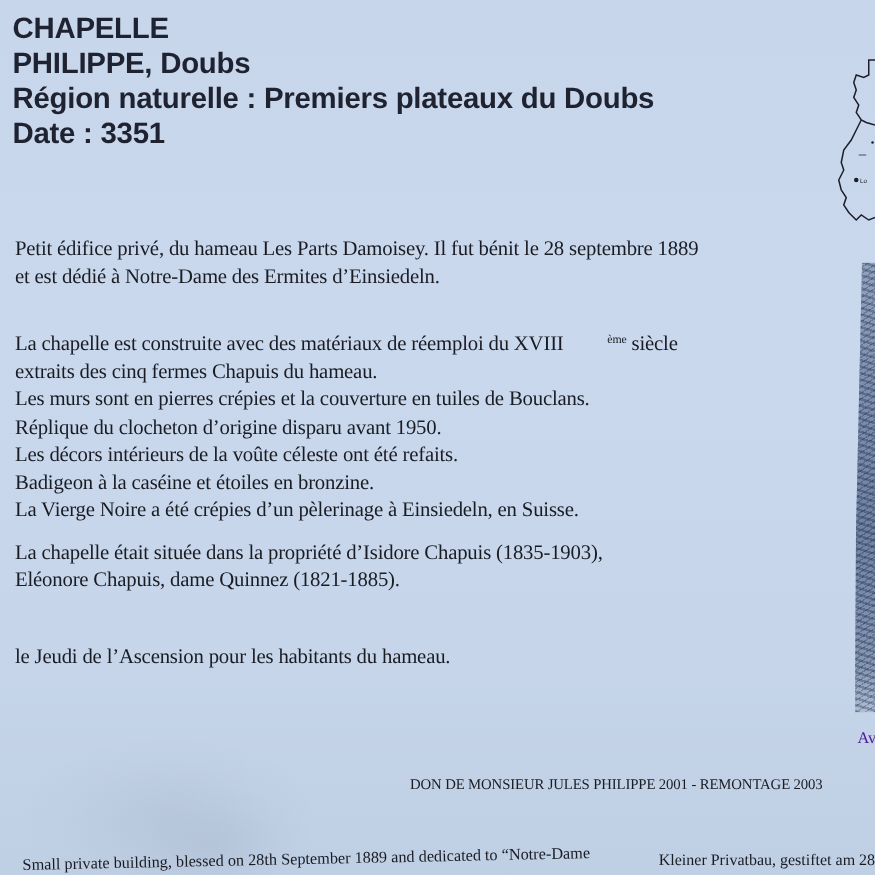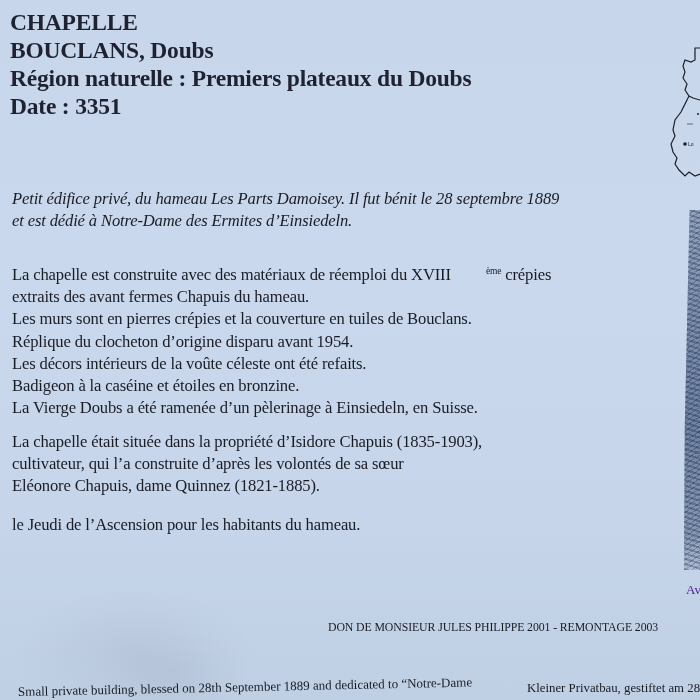--- a/index.html
+++ b/index.html
@@ -24,38 +24,38 @@
       position: absolute;
       left: 10px;
       top: 8px;
       font-family: "Liberation Sans", sans-serif;
       font-weight: bold;
       font-size: 23.5px;
       line-height: 28px;
       color: #1f2230;
       letter-spacing: -0.2px;
     }
-    .header div { white-space: nowrap; font-family: Liberation Serif, serif; }
+    .header div { white-space: nowrap; }
     .body-text {
       position: absolute;
       left: 12px;
       font-family: "Liberation Serif", serif;
       font-size: 16.6px;
       line-height: 22.2px;
       color: #1a1c24;
       white-space: nowrap;
       letter-spacing: -0.15px;
     }
     .body-text sup {
       font-size: 9.5px;
       vertical-align: 6px;
       line-height: 0;
       padding-left: 35px;
     }
-    #para1 { top: 188px; font-style: italic; }
+    #para1 { top: 188px; }
     #para2 { top: 264px; }
     #para3 { top: 431px; }
     #para4 { top: 514px; }
     .credit {
       position: absolute;
       left: 328px;
       top: 620px;
       font-family: "Liberation Serif", serif;
       font-size: 11.8px;
       color: #1a1c24;
@@ -113,52 +113,51 @@
     }
   </style>
 </head>
 <body>
 
 <div class="stain" style="left:20px;top:590px;width:230px;height:130px;"></div>
 <div class="stain" style="left:90px;top:630px;width:160px;height:90px;"></div>
 
 <div class="header">
   <div>CHAPELLE</div>
-  <div>BOUCLANS, Doubs</div>
+  <div>PHILIPPE, Doubs</div>
   <div>Région naturelle : Premiers plateaux du Doubs</div>
   <div>Date : 3351</div>
 </div>
 
 <svg class="map" viewBox="0 0 45 140">
   <path d="M45 8 L40 8 L40 20 L36 22 L30 20 L28 26 L30 32 L28 38 L32 44 L30 50 L34 56 L38 58 L45 60
            M34 56 L30 64 L26 72 L20 80 L18 90 L20 96 L16 104 L18 112 L22 118 L20 124 L24 130 L30 136 L34 132 L40 136 L45 134" fill="none" stroke="#1c1f2a" stroke-width="1.2"></path>
   <circle cx="30" cy="104" r="1.8" fill="#1c1f2a"></circle>
   <text x="33" y="106" font-size="5" fill="#1c1f2a" font-family="Liberation Sans, sans-serif">Lo</text>
   <line x1="32" y1="84" x2="38" y2="84" stroke="#1c1f2a" stroke-width="0.6"></line>
   <circle cx="43" cy="74" r="1" fill="#1c1f2a"></circle>
 </svg>
 
 <div class="body-text" id="para1">
   <div>Petit édifice privé, du hameau Les Parts Damoisey. Il fut bénit le 28 septembre 1889</div>
   <div>et est dédié à Notre-Dame des Ermites d’Einsiedeln.</div>
 </div>
 
 <div class="body-text" id="para2">
-  <div><span>La chapelle est construite avec des matériaux de réemploi du XVIII</span><sup>ème</sup><span> crépies</span></div>
-  <div>extraits des avant fermes Chapuis du hameau.</div>
+  <div><span>La chapelle est construite avec des matériaux de réemploi du XVIII</span><sup>ème</sup><span> siècle</span></div>
+  <div>extraits des cinq fermes Chapuis du hameau.</div>
   <div>Les murs sont en pierres crépies et la couverture en tuiles de Bouclans.</div>
-  <div>Réplique du clocheton d’origine disparu avant 1954.</div>
+  <div>Réplique du clocheton d’origine disparu avant 1950.</div>
   <div>Les décors intérieurs de la voûte céleste ont été refaits.</div>
   <div>Badigeon à la caséine et étoiles en bronzine.</div>
-  <div>La Vierge Doubs a été ramenée d’un pèlerinage à Einsiedeln, en Suisse.</div>
+  <div>La Vierge Noire a été crépies d’un pèlerinage à Einsiedeln, en Suisse.</div>
 </div>
 
 <div class="body-text" id="para3">
   <div>La chapelle était située dans la propriété d’Isidore Chapuis (1835-1903),</div>
-  <div>cultivateur, qui l’a construite d’après les volontés de sa sœur</div>
   <div>Eléonore Chapuis, dame Quinnez (1821-1885).</div>
 </div>
 
 <div class="body-text" id="para4">
   <div>le Jeudi de l’Ascension pour les habitants du hameau.</div>
 </div>
 
 <div class="photo"></div>
 <div class="photo-caption">Av</div>
 

